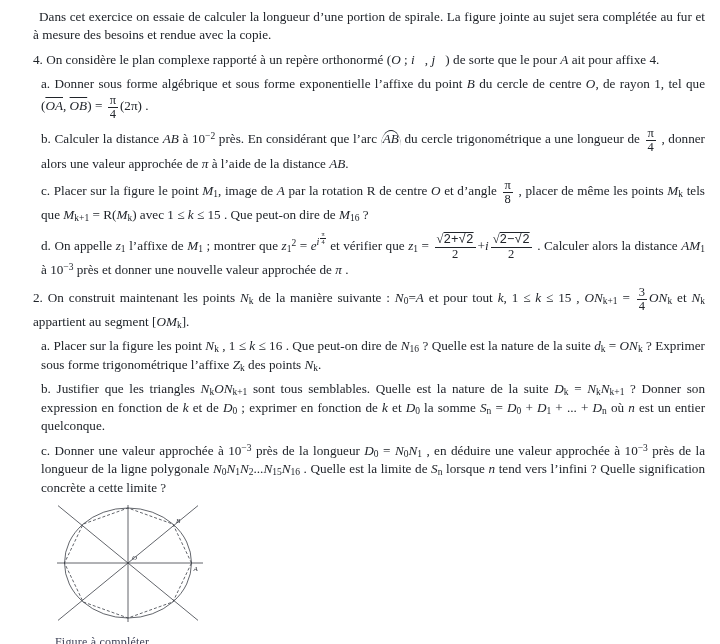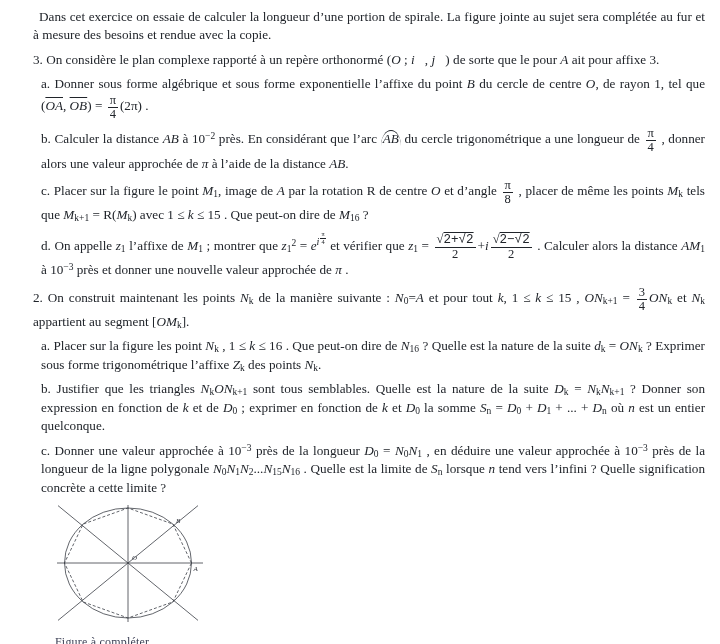--- a/index.html
+++ b/index.html
@@ -30,21 +30,21 @@
   .figure-block svg{display:block;}
   .caption{width:150px;font-size:12px;color:#3b3f54;margin-top:10px;letter-spacing:0.2px;}
   .flabel{font-family:"Liberation Serif","DejaVu Serif",serif;font-style:italic;font-size:7px;fill:#33363f;}
 </style>
 </head>
 <body>
 
 <div id="doc">
   <div id="paragraphs">
       <p class="para intro"><span>Dans cet exercice on essaie de calculer la longueur d’une portion de spirale. La figure jointe au sujet sera complétée au fur et à mesure des besoins et rendue avec la copie.</span></p>
-      <p class="para "><span>3. On considère le plan complexe rapporté à un repère orthonormé (</span><span class="it">O</span><span> ; </span><span class="it">i⃗</span><span>, </span><span class="it">j⃗</span><span>)  de sorte que le pour </span><span class="it">A</span><span> ait pour affixe 3.</span></p>
+      <p class="para "><span>4. On considère le plan complexe rapporté à un repère orthonormé (</span><span class="it">O</span><span> ; </span><span class="it">i⃗</span><span>, </span><span class="it">j⃗</span><span>)  de sorte que le pour </span><span class="it">A</span><span> ait pour affixe 4.</span></p>
       <p class="para item"><span>a. Donner sous forme algébrique et sous forme exponentielle l’affixe du point </span><span class="it">B</span><span> du cercle de centre </span><span class="it">O</span><span>, de rayon 1,  tel que (</span><span class="ol">OA</span><span>, </span><span class="ol">OB</span><span>) = </span><span class="frac"><span class="num">π</span><span class="den">4</span></span><span>(2π) .</span></p>
       <p class="para item"><span>b. Calculer la distance </span><span class="it">AB</span><span> à 10</span><sup>−2</sup><span> près. En considérant que l’arc </span><span class="arc">AB</span><span> du cercle trigonométrique a une longueur de </span><span class="frac"><span class="num">π</span><span class="den">4</span></span><span> , donner alors une valeur approchée de </span><span class="it">π</span><span> à l’aide de la distance </span><span class="it">AB</span><span>.</span></p>
       <p class="para item"><span>c. Placer sur la figure le point </span><span class="it">M</span><sub>1</sub><span>, image de </span><span class="it">A</span><span> par la rotation R de centre </span><span class="it">O</span><span> et d’angle </span><span class="frac"><span class="num">π</span><span class="den">8</span></span><span> , placer de même les points </span><span class="it">M</span><sub>k</sub><span> tels que  </span><span class="it">M</span><sub>k+1</sub><span> = R(</span><span class="it">M</span><sub>k</sub><span>)  avec  1 ≤ </span><span class="it">k</span><span> ≤ 15 . Que peut-on dire de </span><span class="it">M</span><sub>16</sub><span> ?</span></p>
       <p class="para item"><span>d. On appelle </span><span class="it">z</span><sub>1</sub><span> l’affixe de </span><span class="it">M</span><sub>1</sub><span> ; montrer que  </span><span class="it">z</span><sub>1</sub><sup>2</sup><span> = </span><span class="it">e</span><sup class="supf"><span class="it">i</span><span class="frac tiny"><span class="num">π</span><span class="den">4</span></span></sup><span> et vérifier que  </span><span class="it">z</span><sub>1</sub><span> = </span><span class="frac"><span class="num"><span>√</span><span class="bar">2+√2</span></span><span class="den">2</span></span><span>+</span><span class="it">i</span><span class="frac"><span class="num"><span>√</span><span class="bar">2−√2</span></span><span class="den">2</span></span><span> .  Calculer alors la distance </span><span class="it">AM</span><sub>1</sub><span> à 10</span><sup>−3</sup><span> près et donner une nouvelle valeur approchée de </span><span class="it">π</span><span> .</span></p>
       <p class="para "><span>2. On construit maintenant les points </span><span class="it">N</span><sub>k</sub><span> de la manière suivante : </span><span class="it">N</span><sub>0</sub><span>=</span><span class="it">A</span><span> et pour tout </span><span class="it">k</span><span>,  1 ≤ </span><span class="it">k</span><span> ≤ 15 , </span><span class="it">ON</span><sub>k+1</sub><span> = </span><span class="frac"><span class="num">3</span><span class="den">4</span></span><span class="it">ON</span><sub>k</sub><span>  et </span><span class="it">N</span><sub>k</sub><span> appartient au segment [</span><span class="it">OM</span><sub>k</sub><span>].</span></p>
       <p class="para item"><span>a. Placer sur la figure les point </span><span class="it">N</span><sub>k</sub><span> ,  1 ≤ </span><span class="it">k</span><span> ≤ 16 . Que peut-on dire de </span><span class="it">N</span><sub>16</sub><span> ? Quelle est la nature de la suite </span><span class="it">d</span><sub>k</sub><span> = </span><span class="it">ON</span><sub>k</sub><span> ? Exprimer sous forme trigonométrique l’affixe </span><span class="it">Z</span><sub>k</sub><span> des points </span><span class="it">N</span><sub>k</sub><span>.</span></p>
       <p class="para item"><span>b. Justifier que les triangles  </span><span class="it">N</span><sub>k</sub><span class="it">ON</span><sub>k+1</sub><span>  sont tous semblables. Quelle est la nature de la suite  </span><span class="it">D</span><sub>k</sub><span> = </span><span class="it">N</span><sub>k</sub><span class="it">N</span><sub>k+1</sub><span> ? Donner son expression en fonction de </span><span class="it">k</span><span> et de </span><span class="it">D</span><sub>0</sub><span> ; exprimer en fonction de </span><span class="it">k</span><span> et </span><span class="it">D</span><sub>0</sub><span> la somme </span><span class="it">S</span><sub>n</sub><span> = </span><span class="it">D</span><sub>0</sub><span> + </span><span class="it">D</span><sub>1</sub><span> + ... + </span><span class="it">D</span><sub>n</sub><span>  où </span><span class="it">n</span><span> est un entier quelconque.</span></p>
       <p class="para item"><span>c. Donner une valeur approchée à 10</span><sup>−3</sup><span> près de la longueur  </span><span class="it">D</span><sub>0</sub><span> = </span><span class="it">N</span><sub>0</sub><span class="it">N</span><sub>1</sub><span> , en déduire une valeur approchée à 10</span><sup>−3</sup><span> près de la longueur de la ligne polygonale  </span><span class="it">N</span><sub>0</sub><span class="it">N</span><sub>1</sub><span class="it">N</span><sub>2</sub><span>...</span><span class="it">N</span><sub>15</sub><span class="it">N</span><sub>16</sub><span> . Quelle est la limite de </span><span class="it">S</span><sub>n</sub><span> lorsque </span><span class="it">n</span><span> tend vers l’infini ? Quelle signification concrète a cette limite ?</span></p>
     </div>
 

